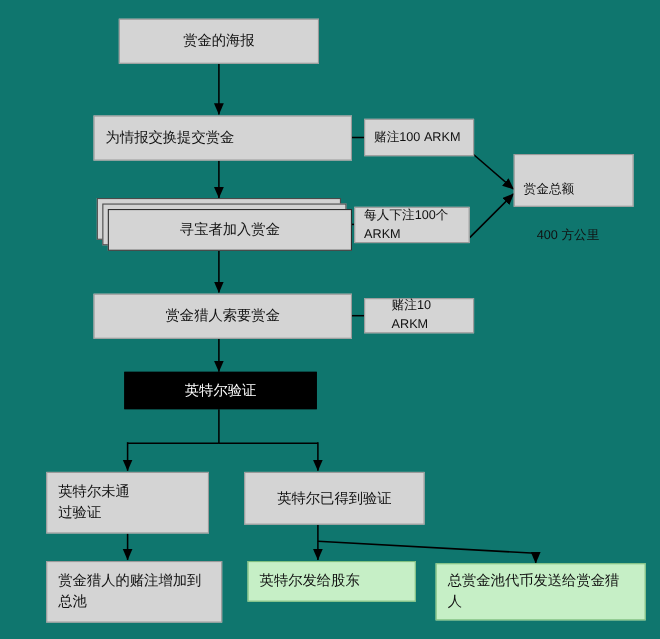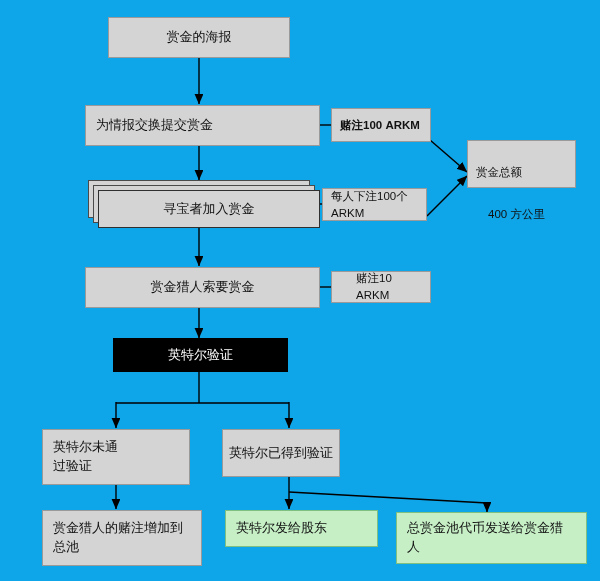--- a/index.html
+++ b/index.html
@@ -10,21 +10,21 @@
   body {
     width: 600px;
     height: 581px;
     font-family: "Liberation Sans", "DejaVu Sans", sans-serif;
     overflow: hidden;
   }
   #canvas {
     position: relative;
     width: 600px;
     height: 581px;
-    background: #0ea5e9;
+    background: #0f766e;
   }
   svg.wires {
     position: absolute;
     left: 0;
     top: 0;
     width: 600px;
     height: 581px;
     pointer-events: none;
   }
   .node {
@@ -191,39 +191,39 @@
 
   <div class="node dark center" style="left:113px; top:338px; width:175px; height:34px;">
     <span class="lbl">英特尔验证</span>
   </div>
 
   <div class="node padded" style="left:42px; top:429px; width:148px; height:56px;">
     <span class="lbl">英特尔未通
 过验证</span>
   </div>
 
-  <div class="node center" style="left:222px; top:429px; width:118px; height:48px;font-family:Liberation Serif, serif;">
+  <div class="node center" style="left:222px; top:429px; width:164px; height:48px;font-family:Liberation Serif, serif;">
     <span class="lbl">英特尔已得到验证</span>
   </div>
 
   <div class="node padded" style="left:42px; top:510px; width:160px; height:56px;">
     <span class="lbl">赏金猎人的赌注增加到
 总池</span>
   </div>
 
   <div class="node green padded" style="left:225px; top:510px; width:153px; height:37px;">
     <span class="lbl">英特尔发给股东</span>
   </div>
 
   <div class="node green padded" style="left:396px; top:512px; width:191px; height:52px;">
     <span class="lbl">总赏金池代币发送给赏金猎
 人</span>
   </div>
 
-  <div class="node note" style="left:331px; top:108px; width:100px; height:34px;font-weight:bold;">
+  <div class="node note" style="left:331px; top:108px; width:100px; height:34px;">
     <span class="lbl">赌注100 ARKM</span>
   </div>
 
   <div class="node note" style="left:322px; top:188px; width:105px; height:33px;justify-content:center;">
     <span class="lbl">每人下注100个ARKM</span>
   </div>
 
   <div class="node note" style="left:331px; top:271px; width:100px; height:32px;padding-left:24px;">
     <span class="lbl">赌注10 ARKM</span>
   </div>

